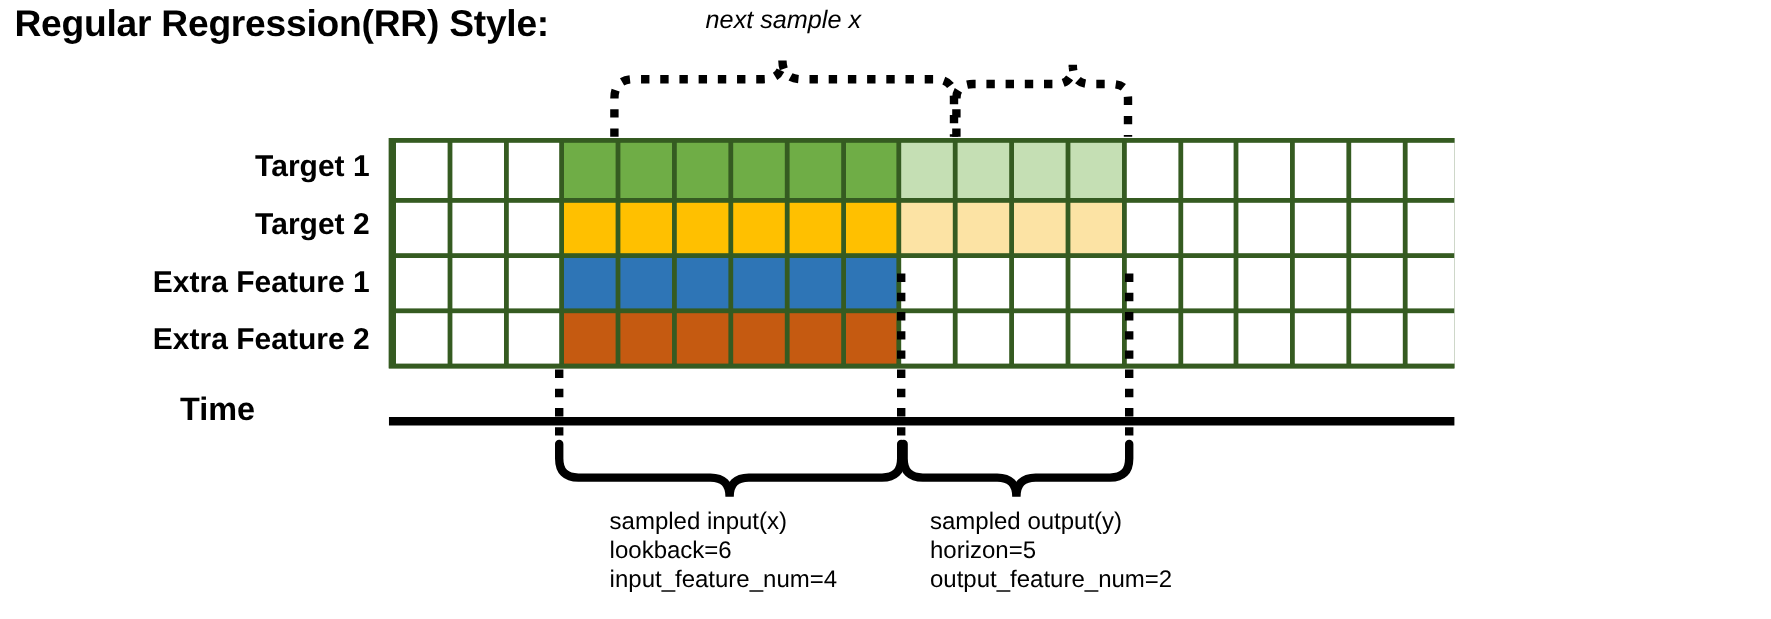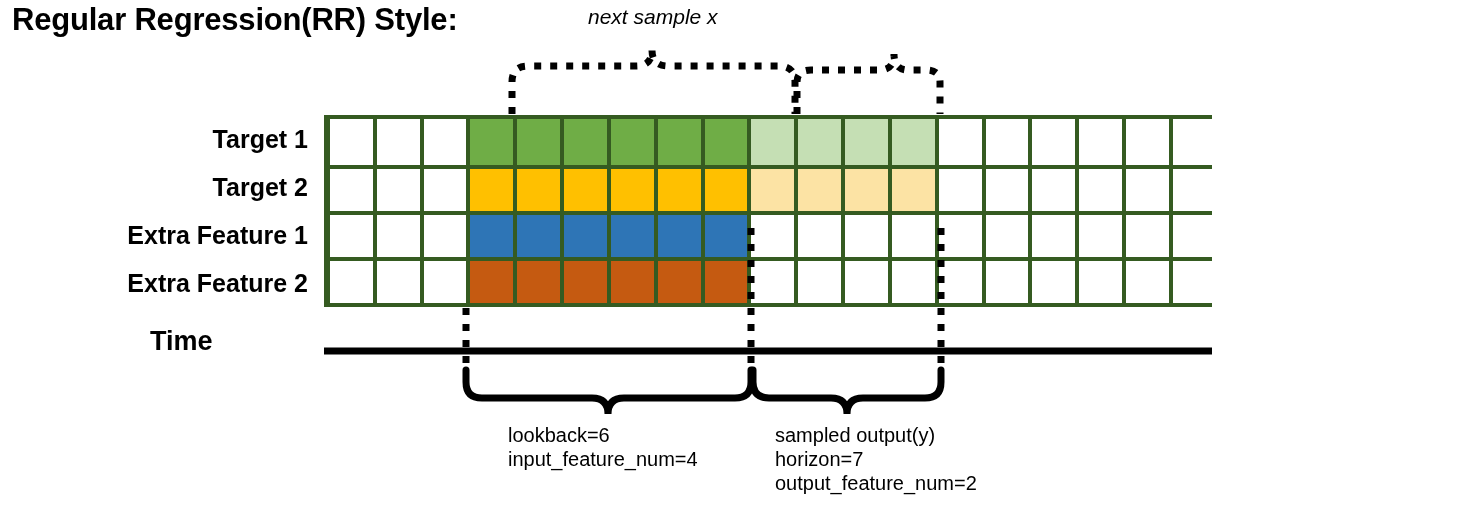--- a/index.html
+++ b/index.html
@@ -289,23 +289,24 @@
 
     <g stroke="#000000" fill="none" stroke-width="7" stroke-linecap="round">
       <path d="M 466,370 L 466,382 Q 466,398 482,398 L 592,398 Q 608,398 608,414 Q 608,398 624,398 L 735,398 Q 751,398 751,382 L 751,370"></path>
     </g>
     <g stroke="#000000" fill="none" stroke-width="7" stroke-linecap="round">
       <path d="M 753,370 L 753,382 Q 753,398 769,398 L 831,398 Q 847,398 847,414 Q 847,398 863,398 L 925,398 Q 941,398 941,382 L 941,370"></path>
     </g>
   </svg>
 
   <div class="caption caption-x">
+    <div>sampled input(x)</div>
     <div>lookback=6</div>
     <div>input_feature_num=4</div>
   </div>
 
   <div class="caption caption-y">
     <div>sampled output(y)</div>
-    <div>horizon=7</div>
+    <div>horizon=5</div>
     <div>output_feature_num=2</div>
   </div>
 
 </div>
 
 </body></html>

